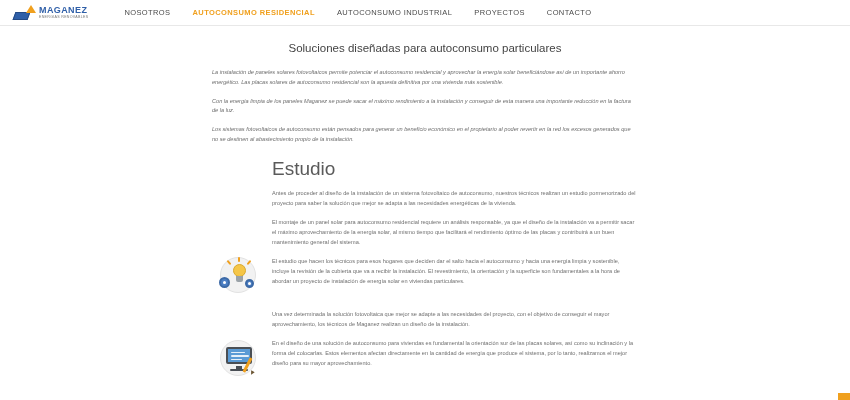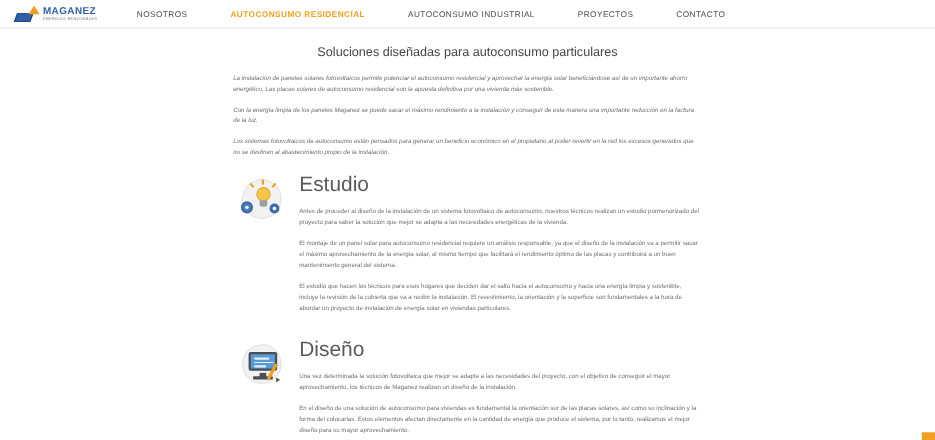--- a/index.html
+++ b/index.html
@@ -67,21 +67,21 @@
   }
   .logo-sub {
     font-size: 3.6px;
     color: #777;
     letter-spacing: 0.3px;
     margin-top: 1px;
   }
   .nav {
     display: flex;
     align-items: center;
-    gap: 39px;
+    gap: 22px;
     font-size: 7.5px;
     letter-spacing: 0.4px;
   }
   .nav a {
     color: #4a4a4a;
     text-decoration: none;
     text-transform: uppercase;
     white-space: nowrap;
   }
   .nav a.active { color: #f0a01e; font-weight: bold; }
@@ -102,21 +102,21 @@
     line-height: 1.75;
     color: #6d6d6d;
     font-style: italic;
     margin: 0 0 9px 0;
     text-align: left;
   }
 
   
   .section {
     display: flex;
-    align-items: flex-start;
+    align-items: flex-end;
     margin-top: 14px;
   }
   .section-icon {
     width: 56px;
     flex: 0 0 56px;
     padding-top: 2px;
     display: flex;
     justify-content: center;
   }
   .section-body {
@@ -298,21 +298,20 @@
             <span class="mon-line" style="left:3px; top:6.5px; width:18px;"></span>
             <span class="mon-line" style="left:3px; top:10px; width:11px;"></span>
           </span>
           <span class="mon-stand"></span>
           <span class="mon-foot"></span>
           <span class="pencil"></span>
           <span class="pencil-tip"></span>
         </div>
       </div>
       <div class="section-body">
-        <h2 class="section-title">Diseño</h2>
         <p>Una vez determinada la solución fotovoltaica que mejor se adapte a las necesidades del proyecto, con el objetivo de conseguir el mayor aprovechamiento, los técnicos de Maganez realizan un diseño de la instalación.</p>
         <p>En el diseño de una solución de autoconsumo para viviendas es fundamental la orientación sur de las placas solares, así como su inclinación y la forma del colocarlas. Estos elementos afectan directamente en la cantidad de energía que produce el sistema, por lo tanto, realizamos el mejor diseño para su mayor aprovechamiento.</p>
 
       </div>
     </div>
 
   </div>
 
   <div class="scroll-tab"></div>
 </div>

